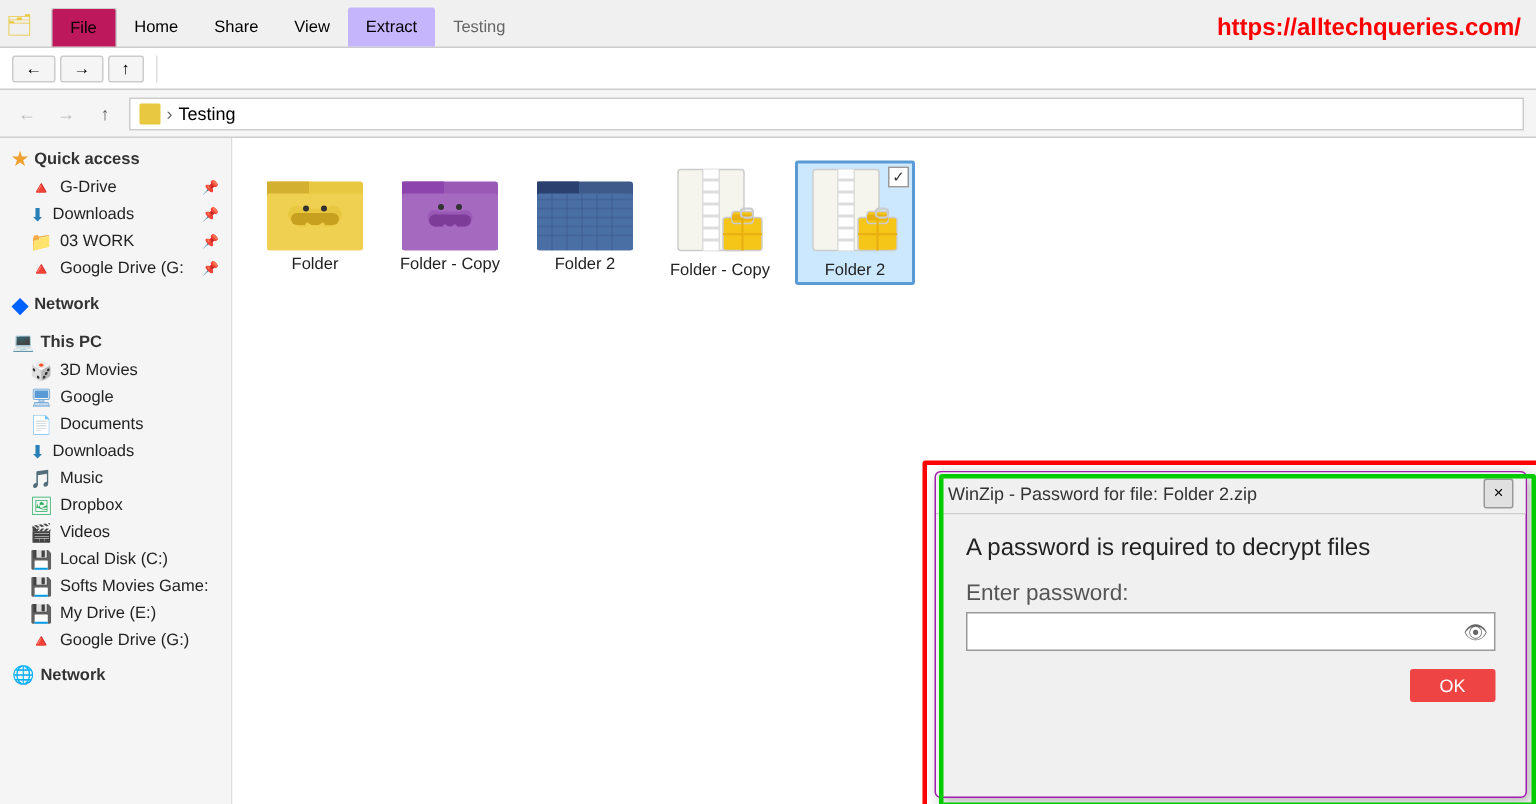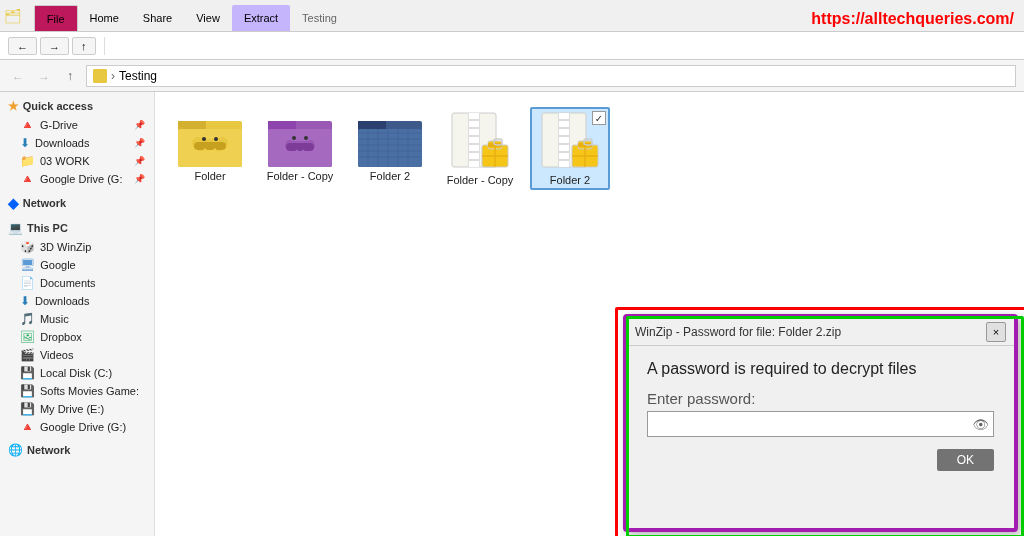--- a/index.html
+++ b/index.html
@@ -260,21 +260,21 @@
       z-index: 101;
     }
 
     .winzip-dialog {
       position: absolute;
       left: 468px;
       top: 222px;
       width: 395px;
       height: 218px;
       background: #f0f0f0;
-      border: 4px solid #a21caf;
+      border: 1px solid #a21caf;
       border-radius: 4px;
       box-shadow: 3px 3px 10px rgba(0,0,0,0.3);
       z-index: 50;
     }
     .dialog-titlebar {
       height: 28px;
       background: #f0f0f0;
       border-bottom: 1px solid #ccc;
       display: flex;
       align-items: center;
@@ -331,21 +331,21 @@
     .eye-icon {
       color: #666;
       font-size: 13px;
       cursor: pointer;
     }
     .dialog-buttons {
       display: flex;
       justify-content: flex-end;
     }
     .btn-ok {
-      background: #737373;
+      background: #ef4444;
       color: #fff;
       border: none;
       padding: 4px 20px;
       font-size: 12px;
       cursor: pointer;
       border-radius: 2px;
     }
 
     
     .watermark {
@@ -449,21 +449,21 @@
       </div>
     </div>
 
     <div class="sidebar-section">
       <div class="sidebar-header">
         <span style="font-size:12px;">💻</span>
         <span>This PC</span>
       </div>
       <div class="sidebar-item">
         <span style="font-size:12px;color:#9b59b6;">🎲</span>
-        <span>3D WinZip</span>
+        <span>3D Movies</span>
       </div>
       <div class="sidebar-item">
         <span style="font-size:12px;color:#5b9bd5;">🖥</span>
         <span>Google</span>
       </div>
       <div class="sidebar-item">
         <span style="font-size:12px;color:#e74c3c;">📄</span>
         <span>Documents</span>
       </div>
       <div class="sidebar-item">

